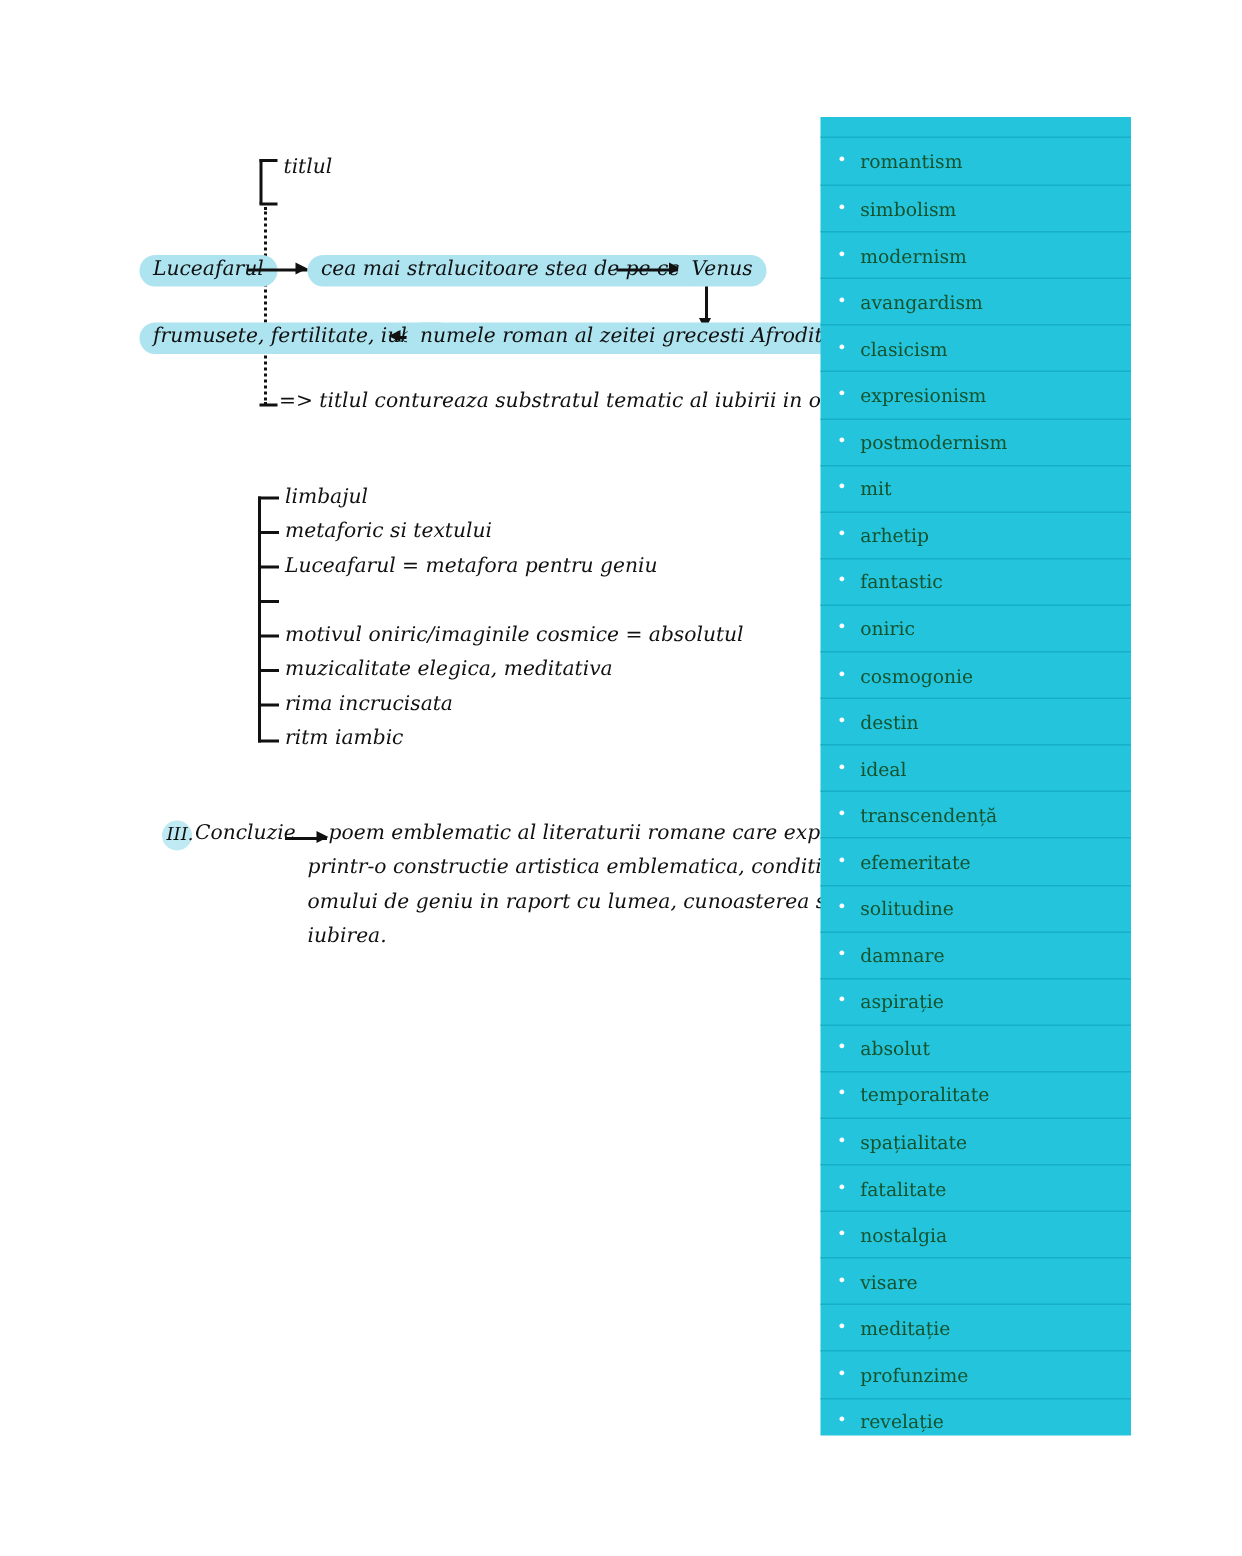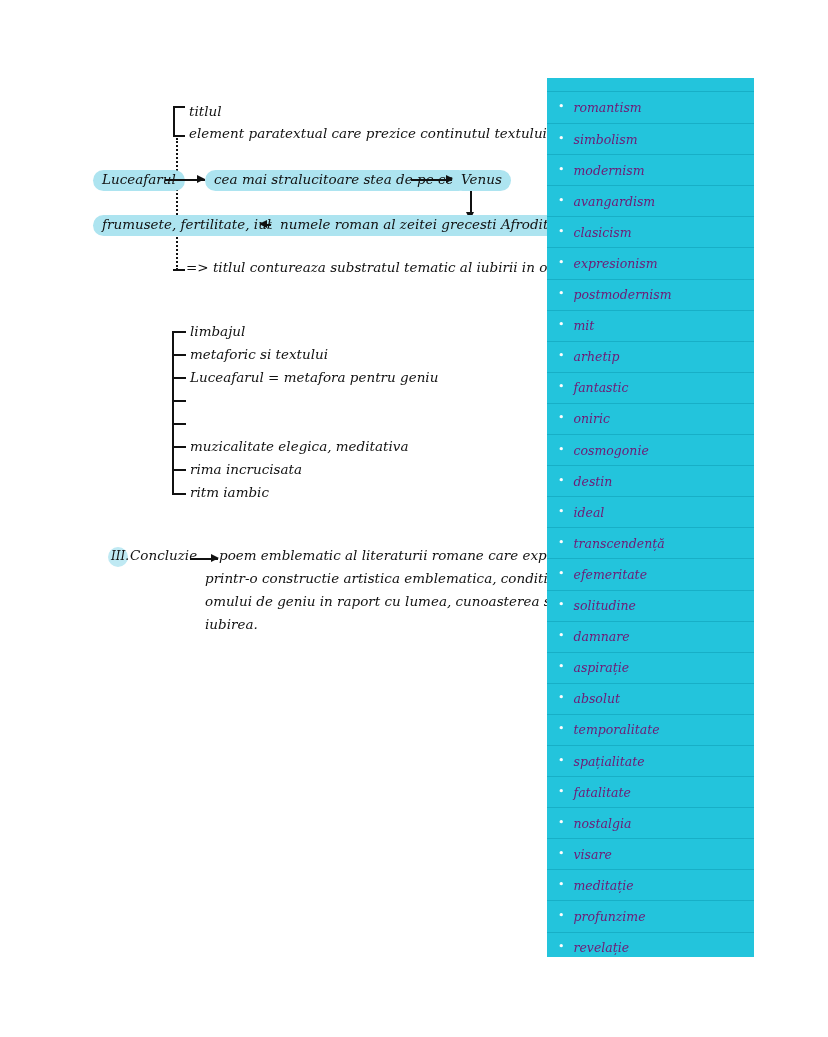--- a/index.html
+++ b/index.html
@@ -81,42 +81,40 @@
   .sb-row:first-child{border-top:none;}
   .sb-bullet{
     color:#ffffff;
     font-size:11px;
     line-height:1;
     margin-right:9px;
     margin-top:-2px;
   }
   .sb-label{
     font-family:"DejaVu Serif", serif;
-    font-style:italic;
     font-size:12.5px;
-    color:#701a75;
+    color:#14532d;
     white-space:nowrap;
   }
   .sb-toprule{
     position:absolute;left:0;top:13px;width:100%;height:1.4px;background:#17AFC7;
   }
 </style>
 </head>
 <body>
 
 <div class="page">
 
   <div id="diagram">
 
     <div class="vline" style="left:173px;top:106px;height:30px;"></div>
     <div class="hline" style="left:173px;top:106px;width:12px;"></div>
     <div class="hline" style="left:173px;top:135px;width:12px;"></div>
 
     <div class="node" style="left:189px;top:105px;">titlul</div>
-    <div class="node" style="left:189px;top:127px;">element paratextual care prezice continutul textului</div>
 
     <div class="dotline" style="left:176px;top:138px;height:132px;"></div>
 
     <div class="node hl" style="left:93px;top:170px;">Luceafarul</div>
 
     <div class="hline" style="left:165px;top:179px;width:40px;"></div>
     <div class="arrowhead" style="left:197px;top:175px;"></div>
 
     <div class="node hl" style="left:205px;top:170px;">cea mai stralucitoare stea de pe cer</div>
 
@@ -145,20 +143,21 @@
     <div class="hline" style="left:172px;top:377px;width:14px;"></div>
     <div class="hline" style="left:172px;top:400px;width:14px;"></div>
     <div class="hline" style="left:172px;top:423px;width:14px;"></div>
     <div class="hline" style="left:172px;top:446px;width:14px;"></div>
     <div class="hline" style="left:172px;top:469px;width:14px;"></div>
     <div class="hline" style="left:172px;top:493px;width:14px;"></div>
 
     <div class="node" style="left:190px;top:325px;">limbajul</div>
     <div class="node" style="left:190px;top:348px;">metaforic si textului</div>
     <div class="node" style="left:190px;top:371px;">Luceafarul = metafora pentru geniu</div>
+    <div class="node" style="left:190px;top:417px;">motivul oniric/imaginile cosmice = absolutul</div>
     <div class="node" style="left:190px;top:440px;">muzicalitate elegica, meditativa</div>
     <div class="node" style="left:190px;top:463px;">rima incrucisata</div>
     <div class="node" style="left:190px;top:486px;">ritm iambic</div>
 
     <div class="numdot" style="left:108px;top:547px;width:20px;height:20px;"></div>
     <div class="node" style="left:111px;top:550px;font-size:12px;">III.</div>
     <div class="node" style="left:130px;top:549px;">Concluzie</div>
 
     <div class="hline" style="left:190px;top:558px;width:28px;"></div>
     <div class="arrowhead" style="left:211px;top:554px;"></div>

